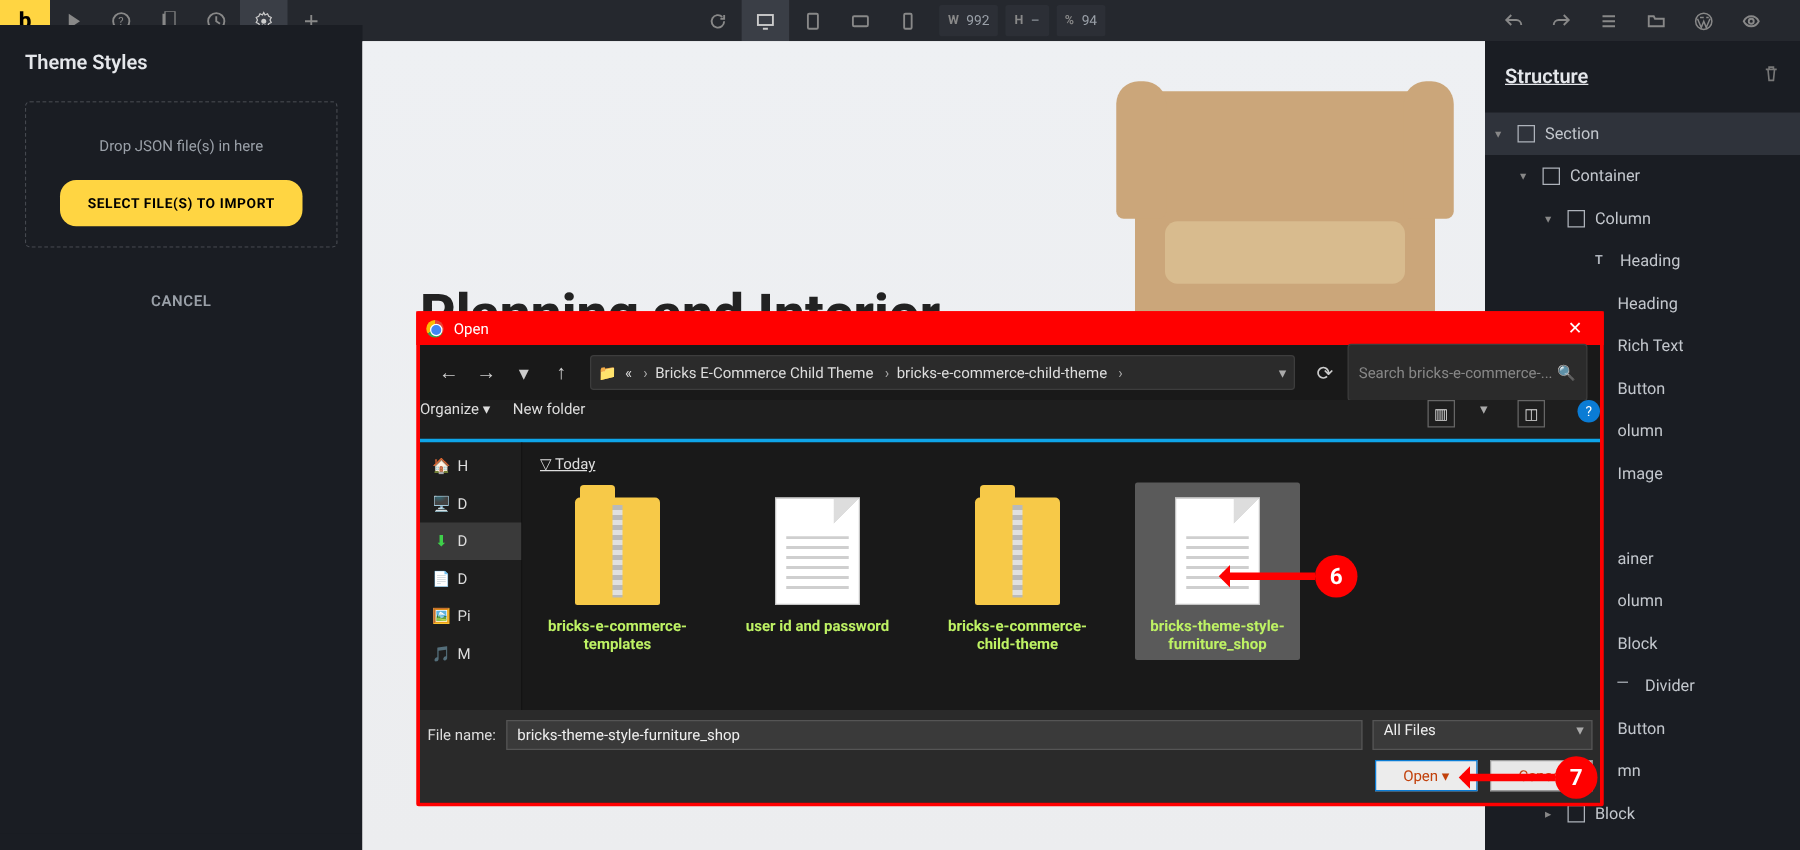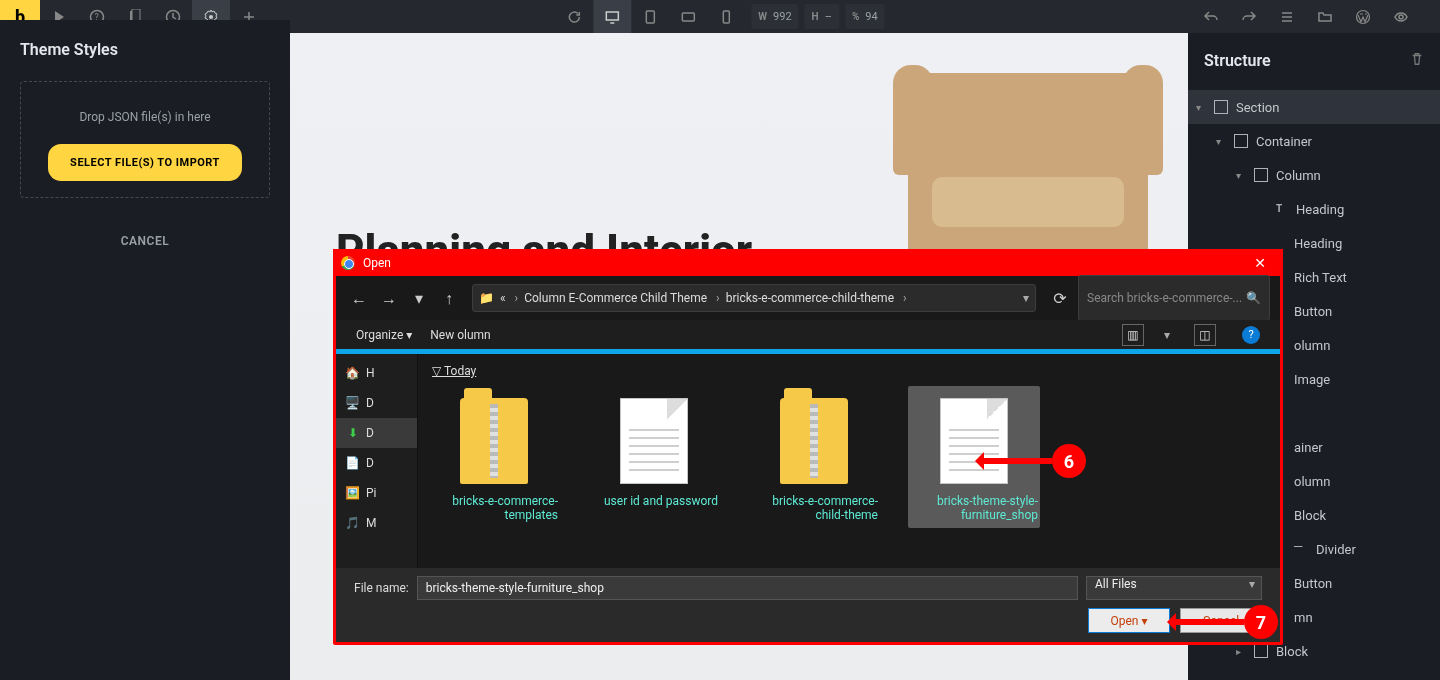--- a/index.html
+++ b/index.html
@@ -29,21 +29,21 @@
 .hero { background:linear-gradient(180deg,#eef0f3 0%, #ecedef 100%); position:relative; height:100%; overflow:hidden; }
 .chair { position:absolute; right:40px; top:40px; width:240px; height:230px; background:#cba67a; border-radius:10px 10px 20px 20px; }
 .chair:before, .chair:after { content:''; position:absolute; top:-8px; width:40px; height:110px; background:#cba67a; border-radius:18px 18px 6px 6px; }
 .chair:before{ left:-15px; } .chair:after{ right:-15px; }
 .chair .seat{ position:absolute; left:10%; top:45%; width:80%; height:50px; background:#d8bb8e; border-radius:10px; }
 .hero-title { position:absolute; left:46px; top:192px; color:#222; font-size:44px; font-weight:800; }
 
 
 .structure { position:absolute; right:0; top:33px; width:252px; height:647px; background:#1a1d23; }
 .struct-head { display:flex; align-items:center; justify-content:space-between; padding:18px 16px 20px; }
-.struct-title { color:#e5e7eb; font-size:16px; font-weight:600; }
+.struct-title { color:#e5e7eb; font-size:16px; font-weight:600;text-decoration:underline; }
 .tree { font-size:13px; color:#c3c7cd; }
 .tree-row { height:34px; display:flex; align-items:center; gap:8px; padding-right:10px; cursor:pointer; }
 .tree-row.lvl0 { padding-left:8px; background:#2f333b; }
 .tree-row.lvl1 { padding-left:28px; }
 .tree-row.lvl2 { padding-left:48px; }
 .tree-row.lvl3 { padding-left:68px; }
 .tree-row.cut { padding-left:88px; }
 .tree-chev { width:10px; color:#888; font-size:10px; }
 .tree-icon { width:14px; height:14px; border:1.5px solid #aeb3bb; display:inline-block; }
 .tree-icon.text:before{ content:'T'; font-size:10px; font-weight:700; color:#aeb3bb; position:relative; top:-2px; left:2px; border:none; }
@@ -59,44 +59,44 @@
 .dlg-close { margin-left:auto; width:30px; text-align:center; cursor:pointer; font-size:14px; }
 .dlg-body { position:absolute; left:3px; top:27px; right:3px; bottom:3px; background:#1e1e1e; color:#ddd; display:flex; flex-direction:column; }
 .dlg-nav { height:44px; background:#191919; display:flex; align-items:center; padding:0 10px; gap:4px; }
 .nav-btn { width:26px; height:26px; display:flex; align-items:center; justify-content:center; color:#ccc; cursor:pointer; border-radius:3px; }
 .addr-bar { flex:1; display:flex; align-items:center; background:#2b2b2b; border:1px solid #3d3d3d; height:28px; border-radius:3px; margin:0 6px; padding:0 6px; font-size:12px; gap:6px; }
 .addr-seg:after{ content:' \203A'; color:#aaa; margin-left:6px; }
 .addr-bar .drop{ margin-left:auto; color:#aaa; }
 .reload{ width:28px; color:#ccc; text-align:center; cursor:pointer; }
 .search-box { width:192px; height:46px; background:#2b2b2b; border:1px solid #3d3d3d; border-radius:3px; display:flex; align-items:center; padding:0 8px; font-size:12px; color:#888; }
 .search-box .mag{ margin-left:auto; color:#ccc; }
-.dlg-toolbar { height:34px; display:flex; align-items:center; padding:0 20px; font-size:12px; gap:18px; background:#1e1e1e; border-bottom:5px solid #0ea5e9; }
+.dlg-toolbar { height:34px; display:flex; align-items:flex-start; padding:0 0; font-size:12px; gap:18px; background:#1e1e1e; border-bottom:3px solid #0ea5e9; }
 .dlg-toolbar .spacer{ flex:1; }
 .view-btn{ width:22px;height:22px;border:1px solid #666; display:flex;align-items:center;justify-content:center; margin-left:6px; cursor:pointer; }
 .help-circ{ width:18px;height:18px;border-radius:50%;background:#0a7cd5;color:#fff;font-size:11px;display:flex;align-items:center;justify-content:center;margin-left:8px; }
 .dlg-main { flex:1; display:flex; min-height:0; }
 .dlg-side { width:82px; background:#1e1e1e; border-right:1px solid #111; padding-top:4px; font-size:12px; }
 .side-item{ height:30px; display:flex; align-items:center; gap:6px; padding-left:10px; cursor:pointer; overflow:hidden; white-space:nowrap; }
 .side-item.active{ background:#3a3a3a; }
 .side-ic{ width:14px; display:inline-flex; justify-content:center; }
 .dlg-files { flex:1; background:#191919; padding:8px 0 0 10px; display:flex; flex-direction:column; }
 .group-label{ font-size:12px; color:#ddd; margin:2px 0 8px 4px;text-decoration:underline; }
 .file-grid{ display:flex; gap:28px; }
-.file-item{ width:132px; text-align:right; font-size:12px; color:#5eead4; padding:6px 2px; cursor:pointer; border-radius:2px; }
+.file-item{ width:132px; text-align:center; font-size:12px; color:#bef264; padding:6px 2px; cursor:pointer; border-radius:2px;font-weight:bold; }
 .file-item.selected{ background:#5a5a5a; }
 .ficon{ width:68px; height:86px; margin:6px auto 10px; position:relative; }
 
 .zip{ background:#f7c948; border-radius:4px 4px 2px 2px; }
 .zip:before{content:'';position:absolute;top:-10px;left:4px;width:28px;height:12px;background:#f7c948;border-radius:3px 3px 0 0;}
 .zip:after{content:'';position:absolute;left:30px;top:6px;width:8px;height:74px;background:repeating-linear-gradient(#bababa 0 4px,#e0e0e0 4px 8px);} 
 
 .doc{ background:#fff; border:1px solid #c5c5c5; }
 .doc:before{content:'';position:absolute;right:0;top:0;width:20px;height:20px;background:linear-gradient(135deg,#ddd 50%, transparent 50%);}
 .doc:after{content:'';position:absolute;left:8px;top:30px;right:8px;height:44px;background:repeating-linear-gradient(#cfcfcf 0 2px, transparent 2px 8px);}
-.dlg-footer{ height:74px; background:#2a2a2a; padding:8px 18px; display:flex; flex-direction:column; gap:8px; font-size:12px; }
+.dlg-footer{ height:74px; background:#2a2a2a; padding:8px 6px; display:flex; flex-direction:column; gap:8px; font-size:12px; }
 .fn-row{ display:flex; align-items:center; gap:8px; }
 .fn-lbl{ color:#ddd; }
 .fn-input{ flex:1; height:24px; background:#3a3a3a; border:1px solid #555; color:#eee; padding:0 8px; font-size:12px; }
 .fn-sel{ width:176px; height:24px; background:#3a3a3a; border:1px solid #555; color:#eee; padding:0 8px; font-size:12px; position:relative; }
 .fn-sel:after{content:'▾'; position:absolute; right:6px; color:#aaa;}
 .btn-row{ display:flex; gap:10px; margin-left:auto; }
 .win-btn{ min-width:82px; height:25px; background:#e8e8e8; color:#c2410c; border:1px solid #9a9a9a; font-size:12px; cursor:pointer; }
 .win-btn.def{ background:#ececec; border-color:#0a7cd5; }
 
 
@@ -336,33 +336,33 @@
   </div>
   <div class="dlg-body">
     <div class="dlg-nav">
       <div class="nav-btn">←</div>
       <div class="nav-btn">→</div>
       <div class="nav-btn">▾</div>
       <div class="nav-btn">↑</div>
       <div class="addr-bar">
         <span>📁</span>
         <span class="addr-seg">«</span>
-        <span class="addr-seg">Column E-Commerce Child Theme</span>
+        <span class="addr-seg">Bricks E-Commerce Child Theme</span>
         <span class="addr-seg">bricks-e-commerce-child-theme</span>
         <span class="drop">▾</span>
       </div>
       <div class="reload">⟳</div>
       <div class="search-box">
         <span>Search bricks-e-commerce-...</span>
         <span class="mag">🔍</span>
       </div>
     </div>
     <div class="dlg-toolbar">
       <span><span>Organize</span> ▾</span>
-      <span>New olumn</span>
+      <span>New folder</span>
       <span class="spacer"></span>
       <div class="view-btn">▥</div>
         <span style="color:#aaa;margin-left:2px">▾</span>
       <div class="view-btn">◫</div>
       <div class="help-circ">?</div>
     </div>
     <div class="dlg-main">
       <div class="dlg-side" id="dlg-side">
           <div class="side-item">
             <span class="side-ic">🏠</span>

